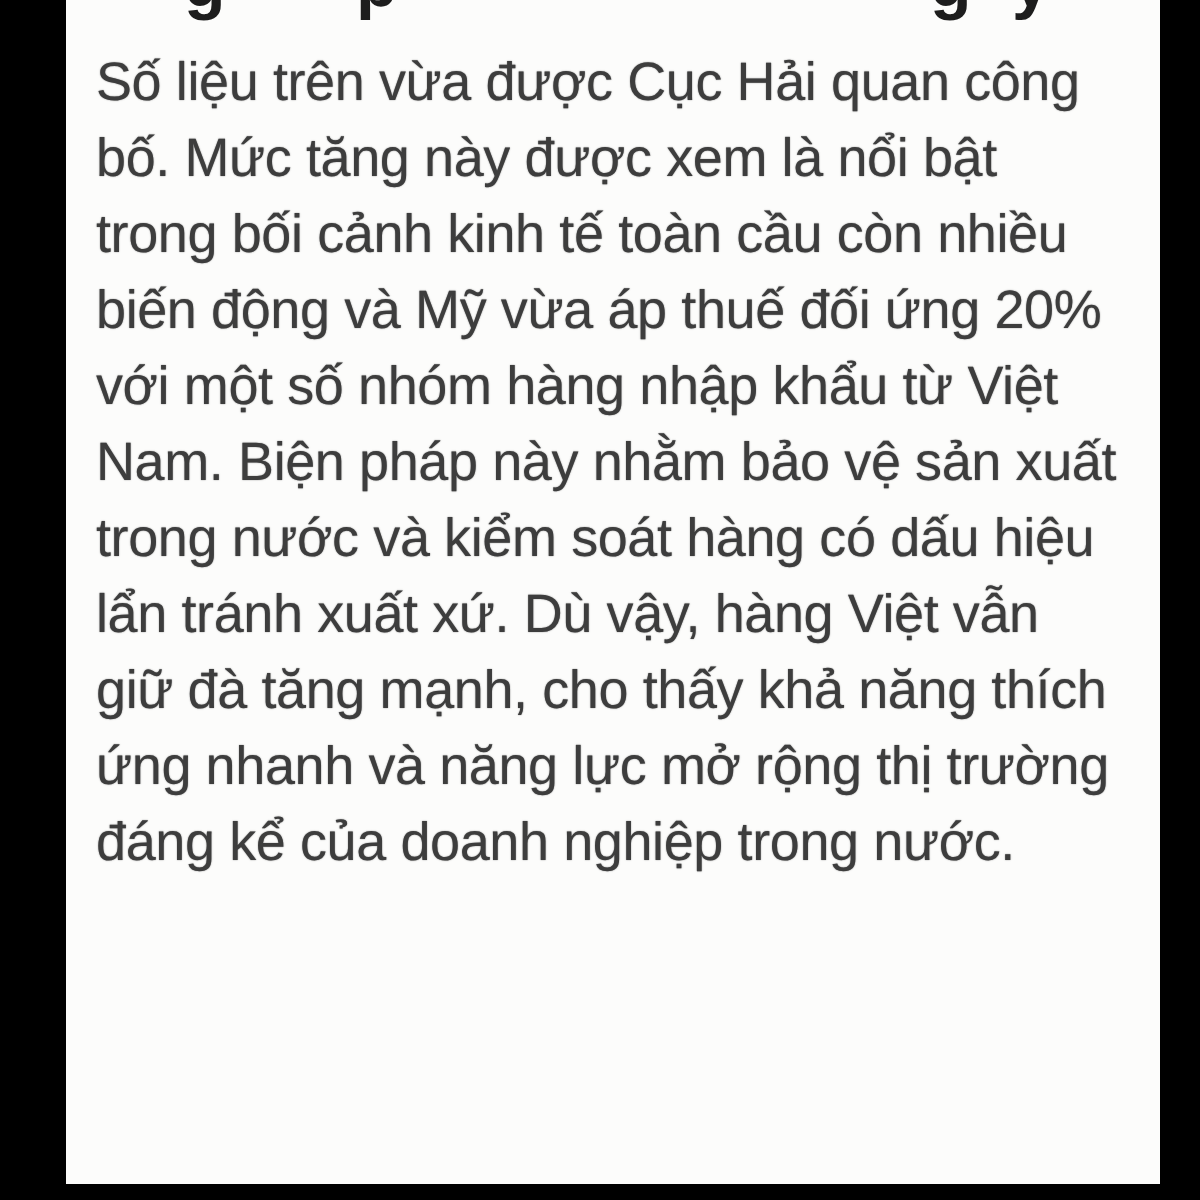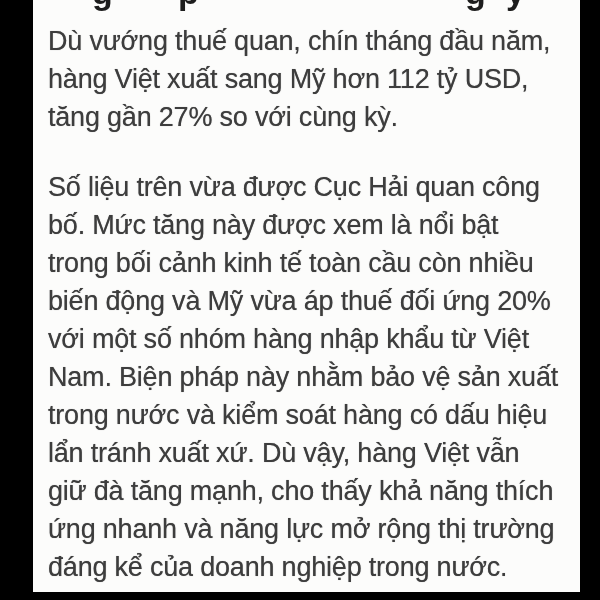--- a/index.html
+++ b/index.html
@@ -65,23 +65,20 @@
 <div class="stage">
 
   <div class="headline-strip">
     <span class="hg1">g</span>
     <span class="hg2">p</span>
     <span class="hg3">g</span>
     <span class="hg4">y</span>
   </div>
 
   <div class="article">
-    <p>Dù vướng thuế quan, chín tháng đầu năm,
-hàng Việt xuất sang Mỹ hơn 112 tỷ USD,
-tăng gần 27% so với cùng kỳ.</p>
     <p>Số liệu trên vừa được Cục Hải quan công
 bố. Mức tăng này được xem là nổi bật
 trong bối cảnh kinh tế toàn cầu còn nhiều
 biến động và Mỹ vừa áp thuế đối ứng 20%
 với một số nhóm hàng nhập khẩu từ Việt
 Nam. Biện pháp này nhằm bảo vệ sản xuất
 trong nước và kiểm soát hàng có dấu hiệu
 lẩn tránh xuất xứ. Dù vậy, hàng Việt vẫn
 giữ đà tăng mạnh, cho thấy khả năng thích
 ứng nhanh và năng lực mở rộng thị trường

